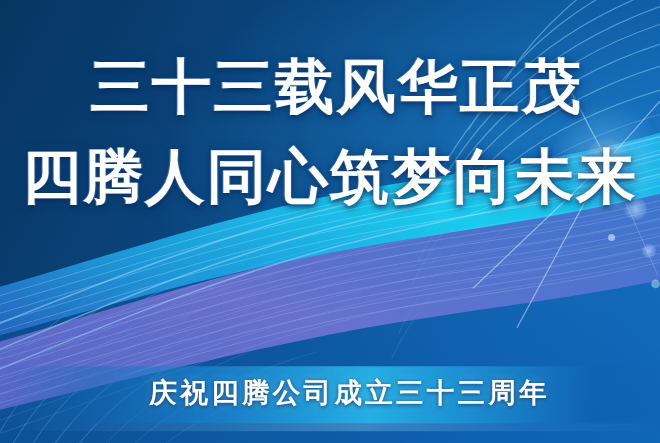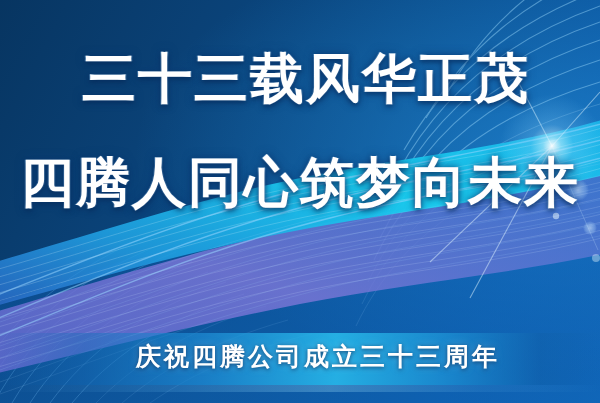--- a/index.html
+++ b/index.html
@@ -45,21 +45,21 @@
     letter-spacing: 2px;
     white-space: nowrap;
     line-height: 1;
     text-shadow:
        0 0 10px rgba(10,60,120,0.85),
        0 2px 5px rgba(4,30,70,0.7),
       -1px 0 0 rgba(150,205,245,0.55),
        1px 0 0 rgba(150,205,245,0.45);
   }
   .headline-1 { font-size: 54px; margin-left: 12px; }
-  .headline-2 { font-size: 54px; margin-top: 50px; }
+  .headline-2 { font-size: 54px; margin-top: 28px; }
 
   .sub-band {
     position: absolute;
     left: 0;
     right: 0;
     top: 333px;
     height: 52px;
     z-index: 5;
     background: linear-gradient(90deg,
         rgba(12,83,155,0.00) 0%,

